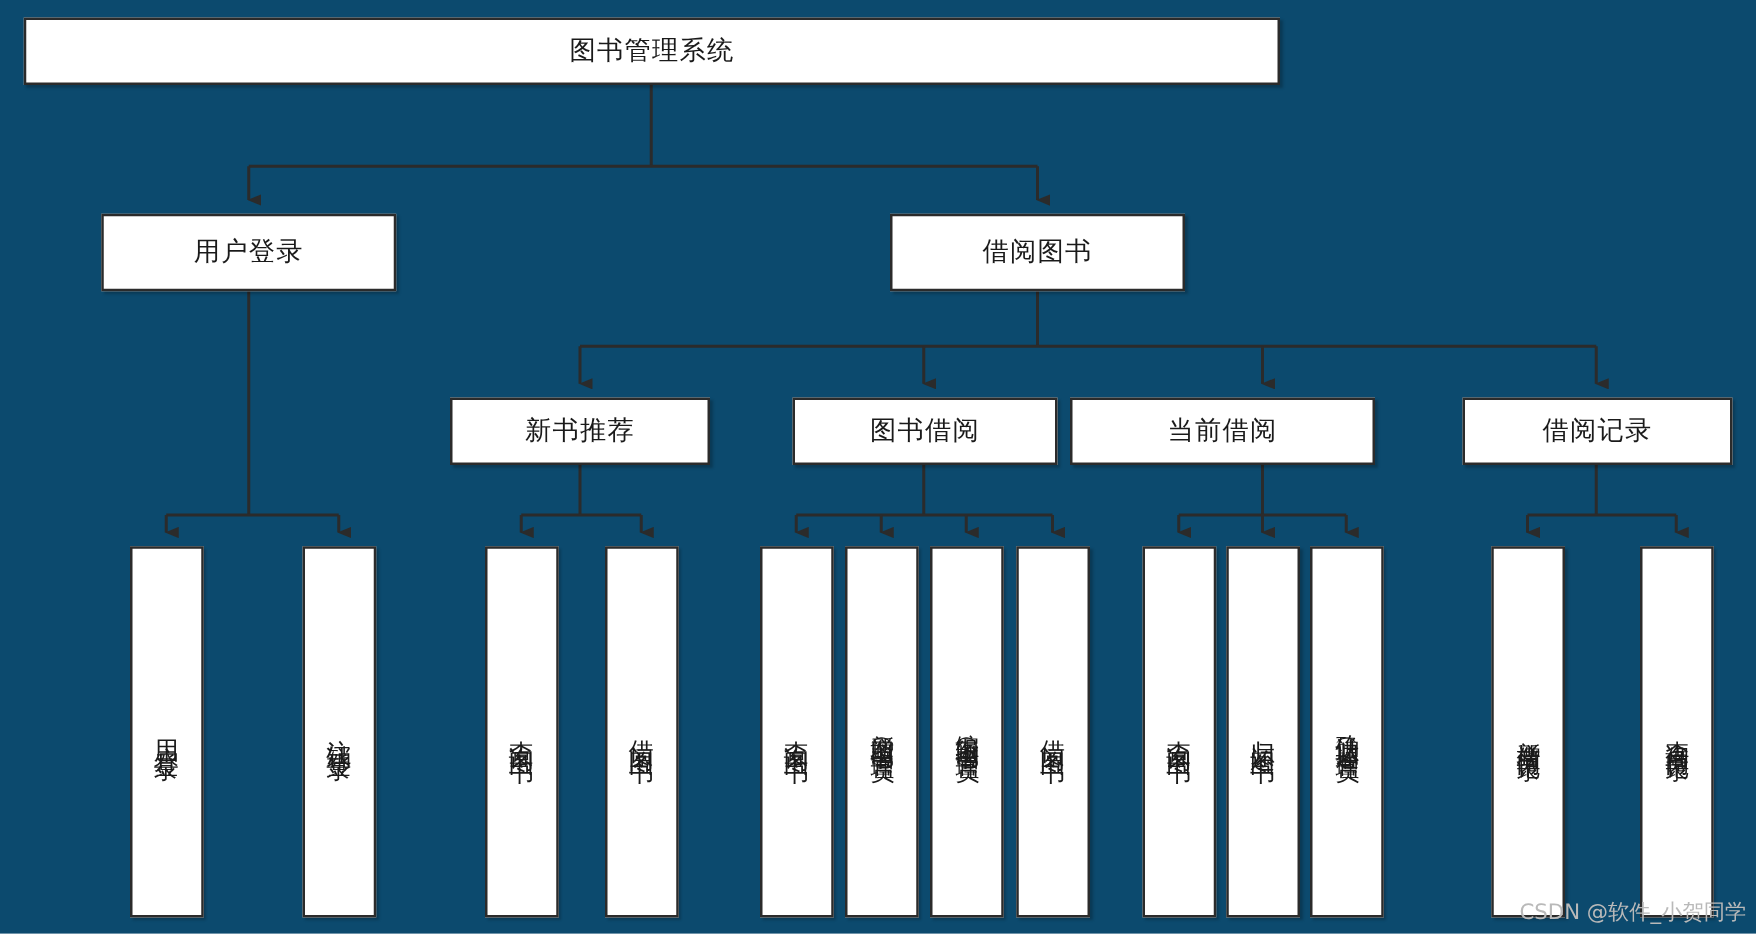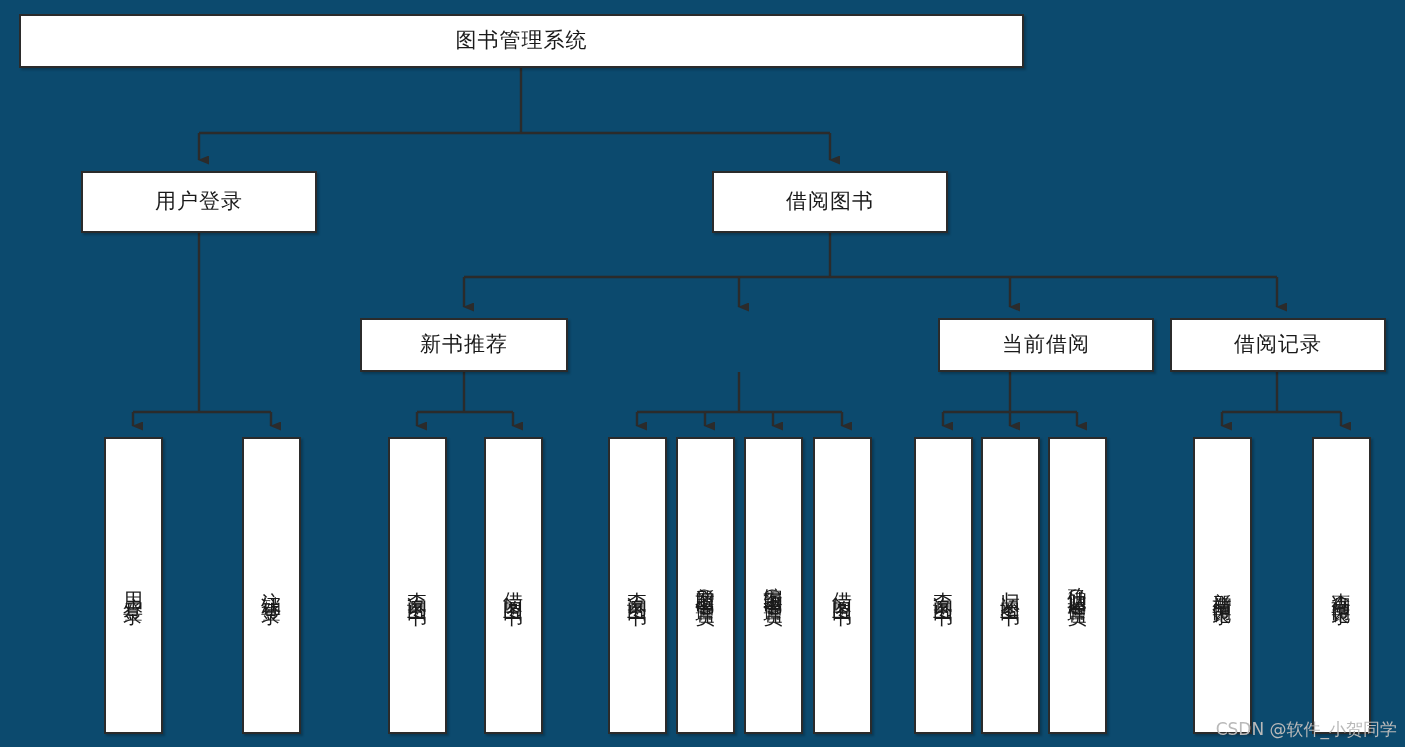--- a/index.html
+++ b/index.html
@@ -120,21 +120,22 @@
       <path d="M1341,412 L1341,426" marker-end="url(#arrow)"></path>
     </g>
   </svg>
 
   <div class="node horiz" style="left:19px; top:14px; width:1005px; height:54px;">图书管理系统</div>
 
   <div class="node horiz" style="left:81px; top:171px; width:236px; height:62px;">用户登录</div>
   <div class="node horiz" style="left:712px; top:171px; width:236px; height:62px;">借阅图书</div>
 
   <div class="node horiz" style="left:360px; top:318px; width:208px; height:54px;text-align:center;">新书推荐</div>
-  <div class="node horiz" style="left:938px; top:318px; width:216px; height:54px;">当前借阅</div>
+  <div class="node horiz" style="left:634px; top:318px; width:212px; height:54px;">图书借阅</div>
+  <div class="node horiz" style="left:856px; top:318px; width:244px; height:54px;">当前借阅</div>
   <div class="node horiz" style="left:1170px; top:318px; width:216px; height:54px;">借阅记录</div>
 
   <div class="node vert" style="left:104px; top:437px; width:59px; height:297px;">用户登录</div>
   <div class="node vert" style="left:242px; top:437px; width:59px; height:297px;">注销登录</div>
 
   <div class="node vert" style="left:388px; top:437px; width:59px; height:297px;">查询图书</div>
   <div class="node vert" style="left:484px; top:437px; width:59px; height:297px;">借阅图书</div>
 
   <div class="node vert" style="left:608px; top:437px; width:59px; height:297px;">查询图书</div>
   <div class="node vert tall-text" style="left:676px; top:437px; width:59px; height:297px;">新增图书（管理员）</div>

